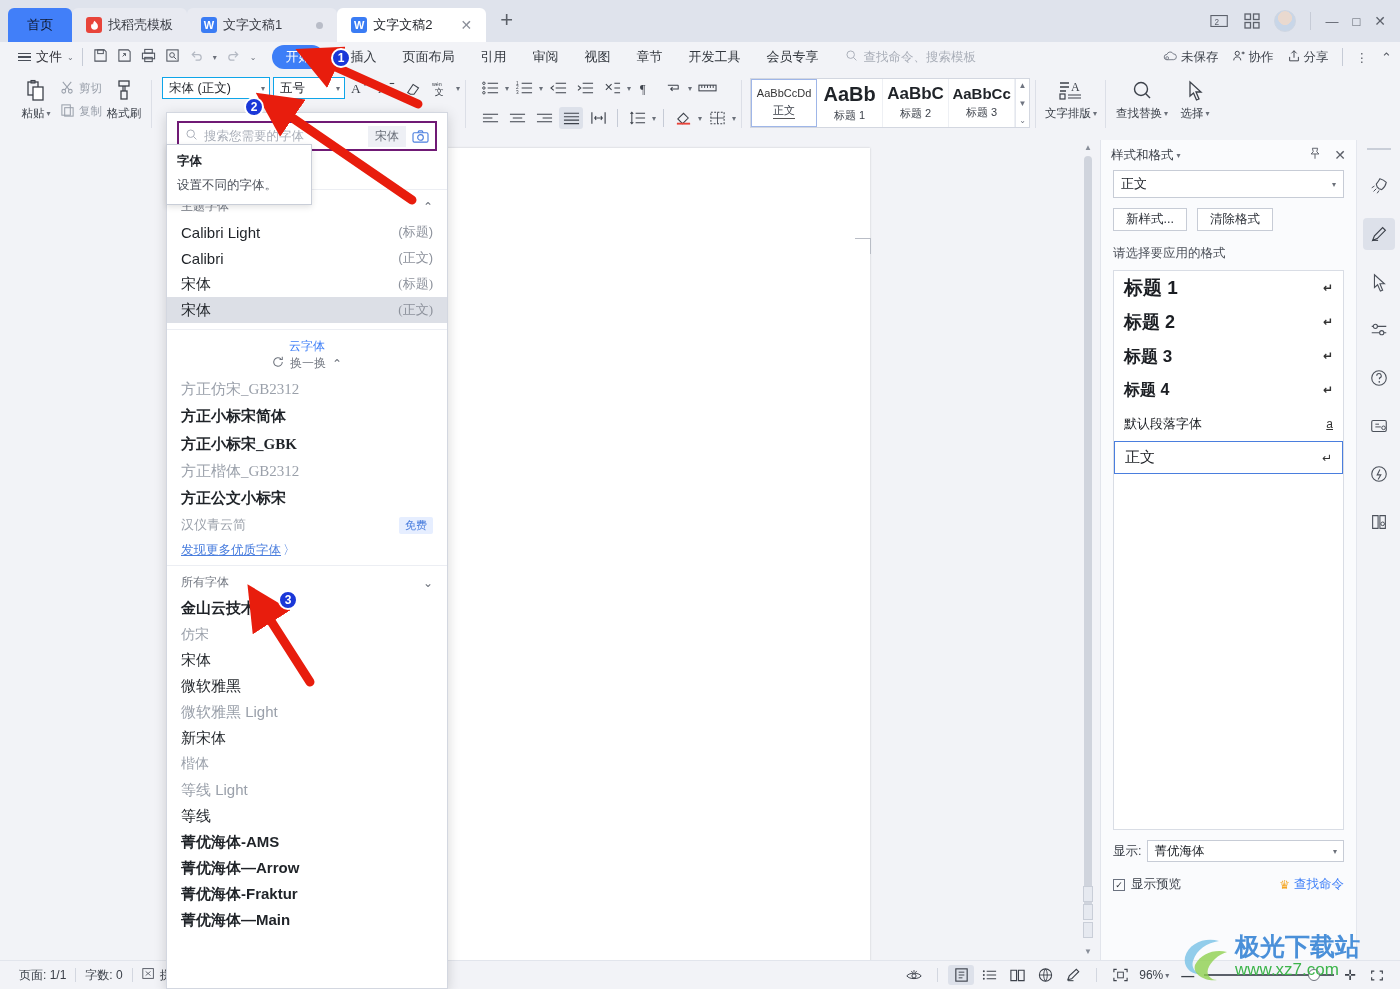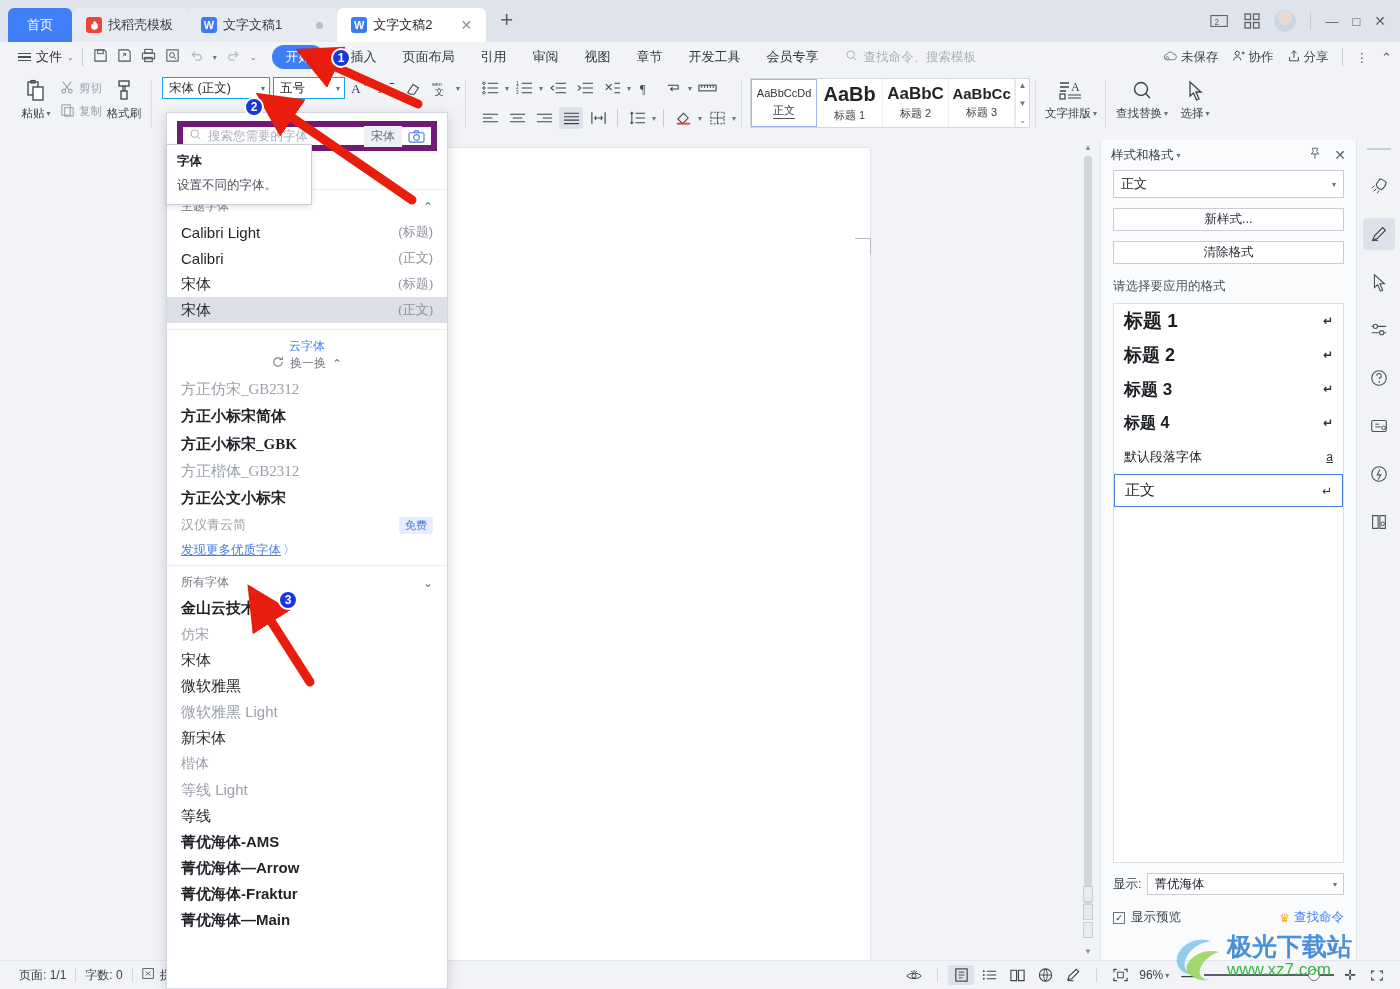--- a/index.html
+++ b/index.html
@@ -14,21 +14,21 @@
   
   .tabbar {
     height: 42px; background:#dfe3ec; display:flex; align-items:flex-end;
     position:relative; padding-left:8px;
   }
   .tab {
     height:34px; display:flex; align-items:center; gap:6px;
     padding:0 14px; font-size:13px; border-radius:6px 6px 0 0;
     position:relative; cursor:default; white-space:nowrap;
   }
-  .tab.home { background:#417ff9; color:#ffffff; min-width:64px; justify-content:center; }
+  .tab.home { background:#417ff9; color:#0f172a; min-width:64px; justify-content:center; }
   .tab.grey { background:#e8eaf1; color:#3a3d45; }
   .tab.active { background:#ffffff; color:#23262c; }
   .tab .tabico { width:16px;height:16px; border-radius:3px; display:inline-flex;align-items:center;justify-content:center;font-size:11px;color:#fff;font-weight:bold;}
   .tabico.red { background:#e8443a; }
   .tabico.blue { background:#3a7cf4; }
   .tab .closeX { margin-left:22px; color:#8b8f99; font-size:14px; }
   .tab .dot { margin-left:28px; width:7px;height:7px;border-radius:50%;background:#b9bdc8; }
   .tab-add { font-size:22px; color:#5b6068; padding:0 14px 2px 14px; align-self:center; }
   .win-right { position:absolute; right:0; top:0; height:42px; display:flex; align-items:center; gap:14px; padding-right:14px; }
   .win-right .wicon { color:#5d626c; display:flex; align-items:center; }
@@ -91,21 +91,21 @@
   .vscroll .thumb { position:absolute; top:16px; width:8px; left:2px; height:760px; background:#d0d4dd; border-radius:4px;}
   .vscroll .knob { position:absolute; left:1px; width:10px; height:16px; background:#e6e9f0; border:1px solid #c9ced8;}
   
   .rpanel { position:absolute; right:44px; top:0; bottom:0; width:256px; background:#fafbfd; border-left:1px solid #e2e5ec;}
   .rp-head { height:30px; display:flex; align-items:center; padding:0 10px; justify-content:space-between;}
   .rp-title { font-size:12.5px; color:#3b4049; display:flex; align-items:center; gap:3px;}
   .rp-acts { display:flex; align-items:center; gap:12px; color:#5c6069;}
   .rp-body { padding:0 12px; }
   .rp-select { height:28px; background:#fff; border:1px solid #c7ccd6; display:flex; align-items:center;
     justify-content:space-between; padding:0 7px; font-size:13px; color:#22262c;}
-  .rp-btnrow { display:flex; gap:10px; margin-top:10px;flex-direction:column;}
+  .rp-btnrow { display:flex; gap:10px; margin-top:10px;}
   .rp-btn { flex:0 0 auto; height:23px; padding:0 12px; border:1px solid #c7ccd6; background:#fff; font-size:12.5px; color:#2b2f37; display:flex; align-items:center; justify-content:center;}
   .rp-hint { font-size:12.5px; color:#4a4f58; margin-top:14px;}
   .styleList { margin-top:8px; border:1px solid #d9dde5; background:#fff; height:560px; }
   .styleItem { height:34px; display:flex; align-items:center; justify-content:space-between; padding:0 10px; font-size:15px; color:#1b1e23;}
   .styleItem .mark { font-size:12px; color:#333; }
   .styleItem.h { font-weight:bold; }
   .styleItem.sel { border:1.5px solid #4a7ede; margin:0 0px; height:33px;}
   .styleItem.small { font-size:13px; font-weight:normal;}
   .rp-foot { padding:0 12px; margin-top:10px;}
   .rp-showrow { display:flex; align-items:center; gap:6px; font-size:12.5px; color:#3b4049;}
@@ -127,21 +127,21 @@
   .status-right { margin-left:auto; display:flex; align-items:center; gap:2px;}
   .zbar { width:130px; height:2px; background:#5a5f69; position:relative; margin:0 8px;}
   .zknob { position:absolute; right:14px; top:-5px; width:12px;height:12px;border-radius:50%;background:#fff;border:1px solid #6d727c;}
   .boxico { width:26px;height:20px;display:flex;align-items:center;justify-content:center;border-radius:3px;color:#3d424b;}
   .boxico.on{ background:#dde1ea;}
   
   .fontpanel {
     position:absolute; left:166px; top:112px; width:282px; height:877px; background:#fff;
     border:1px solid #d3d7e0; box-shadow:0 3px 12px rgba(0,0,0,.16); z-index:40; overflow:hidden;
   }
-  .fp-search { margin:8px 10px 0 10px; height:30px; border:6px solid #701a75; display:flex; align-items:center; padding:0 6px; gap:6px;}
+  .fp-search { margin:8px 10px 0 10px; height:30px; border:2px solid #701a75; display:flex; align-items:center; padding:0 6px; gap:6px;}
   .fp-search .ph { color:#a9aeb8; font-size:12.5px; flex:1;}
   .fp-badge { background:#eef0f5; color:#6a6f79; font-size:12px; padding:2px 7px;}
   .fp-cam { color:#4a7ede; display:flex; align-items:center;}
   .fp-recent { padding:6px 14px 2px; }
   .fp-row { height:26px; display:flex; align-items:center; justify-content:space-between; padding:0 14px; font-size:15px; color:#1f2328;}
   .fp-row.hl { background:#dcdfe6; }
   .fp-sec { display:flex; align-items:center; justify-content:space-between; padding:8px 14px 4px; font-size:12px; color:#70757f; border-top:1px solid #eceef3;}
   .fp-sec .right { display:flex; align-items:center; gap:6px; color:#70757f; font-size:12px;}
   .fp-tag { color:#8d929c; font-size:13px;}
   .fp-serif { font-family:"Liberation Serif","DejaVu Serif",serif;}
@@ -153,21 +153,21 @@
   
   .tooltip { position:absolute; left:166px; top:144px; width:146px; background:#fff; border:1px solid #c9ced8;
      box-shadow:0 2px 6px rgba(0,0,0,.12); padding:8px 10px 10px; z-index:60;}
   .tooltip .t1 { font-size:12.5px; font-weight:bold; color:#1f2328; margin-bottom:7px;}
   .tooltip .t2 { font-size:12.5px; color:#4a4f58;}
   
   .numbadge { position:absolute; width:20px;height:20px;border-radius:50%; background:#1a37d8; color:#fff;
     font-size:12px; display:flex; align-items:center; justify-content:center; z-index:70; border:2px solid #fff; font-weight:bold;}
   .arrowlayer { position:absolute; left:0;top:0;width:1400px;height:989px; pointer-events:none; z-index:65;}
   
-  .wm { position:absolute; right:21px; bottom:4px; width:210px; height:62px; z-index:80; pointer-events:none;}
+  .wm { position:absolute; right:13px; bottom:4px; width:210px; height:62px; z-index:80; pointer-events:none;}
 </style>
 </head>
 <body>
 
 <div class="tabbar">
   <div class="tab home">
     <span>首页</span>
   </div>
   <div class="tab grey">
     <span class="tabico red">

